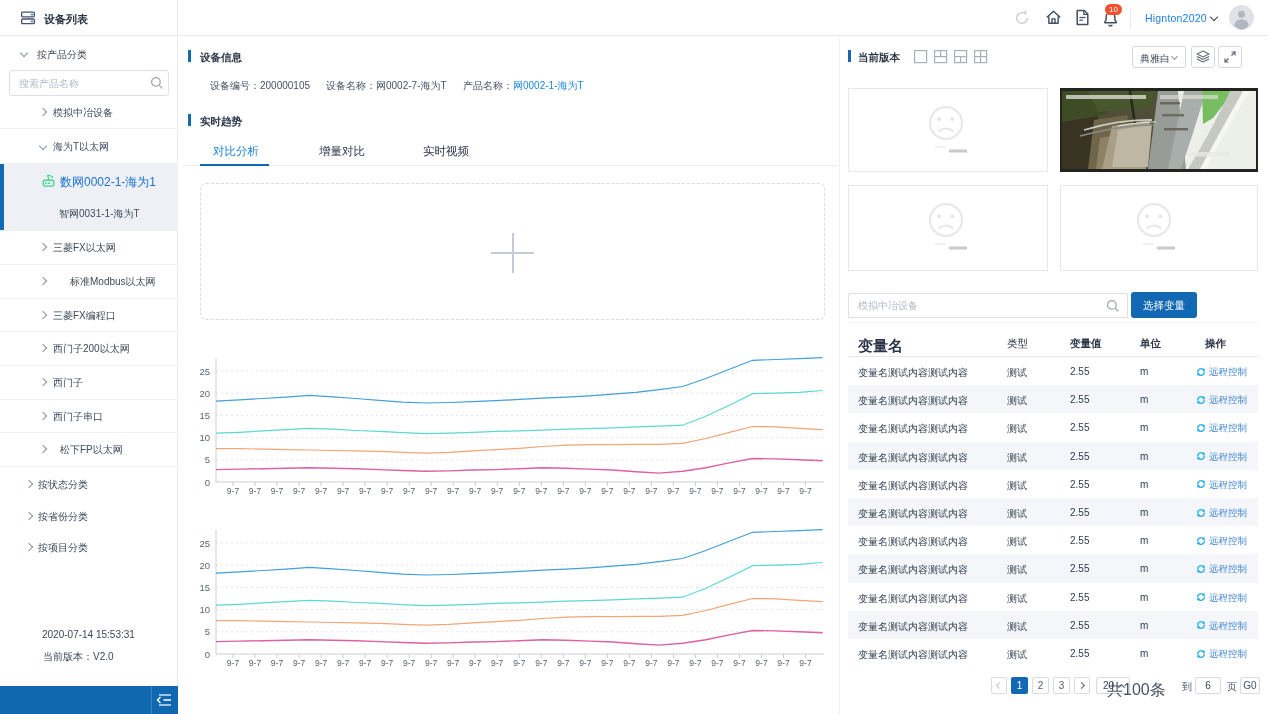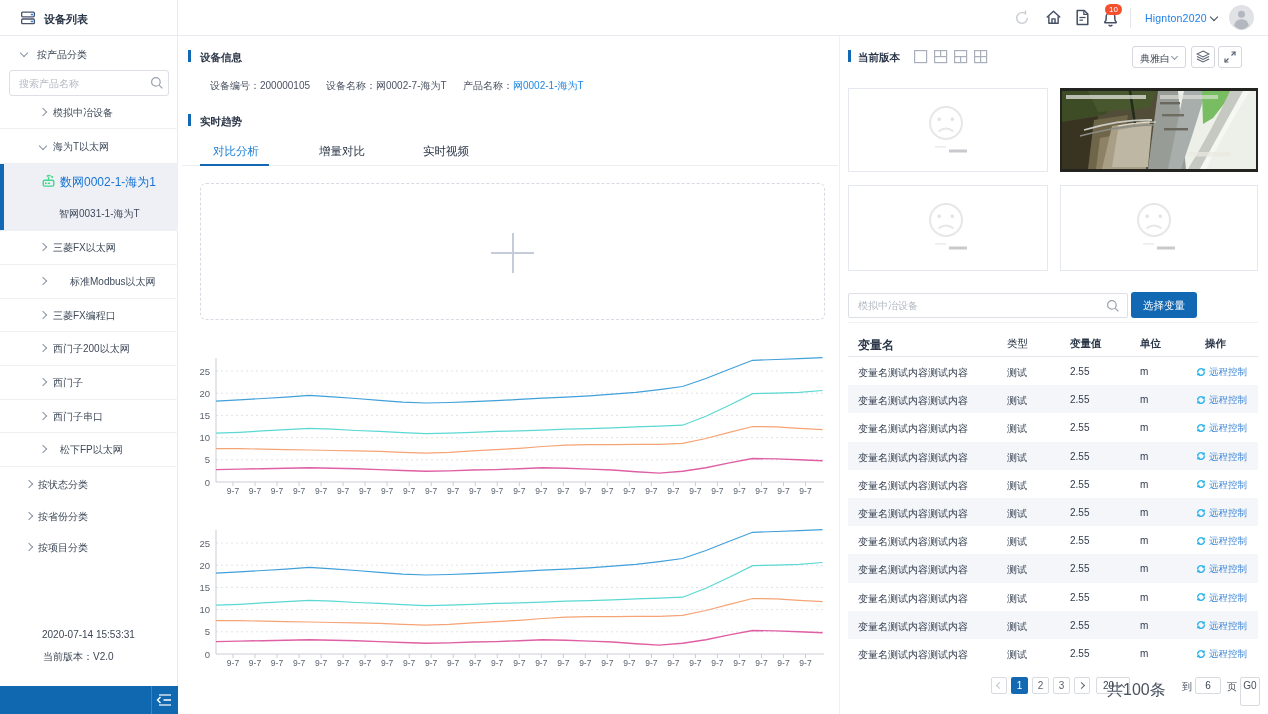--- a/index.html
+++ b/index.html
@@ -367,21 +367,21 @@
 <rect x="128" y="64" width="42" height="4.5" fill="#eaeae2" opacity="0.75"></rect>
 </svg>
 <div class="abs" style="left:848px;top:293px;width:280px;height:25px;border:1px solid #dcdfe6;border-radius:2px"></div>
 <div class="abs" style="left:858px;top:299px;font-size:10px;color:#b4bac4">模拟中冶设备</div>
 <svg class="abs" style="left:1106px;top:299px" width="14" height="14" viewBox="0 0 15 15">
     <circle cx="6.3" cy="6.3" r="4.6" fill="none" stroke="#9aa1ad" stroke-width="1.3"></circle>
     <line x1="9.8" y1="9.8" x2="13.2" y2="13.2" stroke="#9aa1ad" stroke-width="1.3"></line>
   </svg>
 <div class="abs" style="left:1131px;top:292px;width:66px;height:26px;background:#1268b3;border-radius:3px;color:#fff;font-size:10.5px;text-align:center;line-height:26px">选择变量</div>
 <div class="abs" style="left:848px;top:322px;width:410px;border-top:1px solid #f0f2f5"></div>
-<div class="abs" style="left:858px;top:337px;font-size:12px;font-weight:bold;color:#2b3648">变量名</div>
+<div class="abs" style="left:858px;top:337px;font-size:15px;font-weight:bold;color:#2b3648">变量名</div>
 <div class="abs" style="left:1007px;top:337px;font-size:10.5px;font-weight:normal;color:#2b3648">类型</div>
 <div class="abs" style="left:1070px;top:337px;font-size:10.5px;font-weight:bold;color:#2b3648">变量值</div>
 <div class="abs" style="left:1140px;top:337px;font-size:10.5px;font-weight:bold;color:#2b3648">单位</div>
 <div class="abs" style="left:1205px;top:337px;font-size:10.5px;font-weight:bold;color:#2b3648">操作</div>
 <div class="abs" style="left:848px;top:356px;width:410px;border-top:1px solid #e3e6ea"></div>
 <div class="abs" style="left:848px;top:357.0px;width:410px;height:28.2px;background:#fff"></div>
 <div class="abs" style="left:858px;top:366.0px;font-size:10px;color:#303c4c">变量名测试内容测试内容</div>
 <div class="abs" style="left:1007px;top:366.0px;font-size:10px;color:#303c4c">测试</div>
 <div class="abs" style="left:1070px;top:366.0px;font-size:10px;color:#303c4c">2.55</div>
 <div class="abs" style="left:1140px;top:366.0px;font-size:10px;color:#303c4c">m</div>
@@ -485,12 +485,12 @@
 <div class="abs" style="left:1032px;top:677px;width:17px;height:17px;border:1px solid #d8dbe0;border-radius:2px;color:#5a6270;font-size:10px;text-align:center;line-height:15px">2</div>
 <div class="abs" style="left:1053px;top:677px;width:17px;height:17px;border:1px solid #d8dbe0;border-radius:2px;color:#5a6270;font-size:10px;text-align:center;line-height:15px">3</div>
 <div class="abs" style="left:1074px;top:677px;width:16px;height:17px;border:1px solid #d8dbe0;border-radius:2px"></div>
 <span class="abs chev" style="left:1079px;top:683px;width:5px;height:5px;border-color:#5a6270;transform:rotate(-45deg)"></span>
 <div class="abs" style="left:1096px;top:677px;width:34px;height:17px;border:1px solid #d8dbe0;border-radius:2px;color:#3a4554;font-size:10px;line-height:15px;padding-left:6px">20</div>
 <span class="abs chev" style="left:1119px;top:685px;width:5px;height:5px;border-color:#5a6270;transform:rotate(-135deg)"></span>
 <div class="abs" style="left:1107px;top:680px;font-size:16px;color:#4a5362">共100条</div>
 <div class="abs" style="left:1182px;top:680px;font-size:10px;color:#4a5362">到</div>
 <div class="abs" style="left:1195px;top:677px;width:26px;height:17px;border:1px solid #d8dbe0;border-radius:2px;color:#3a4554;font-size:10px;text-align:center;line-height:15px">6</div>
 <div class="abs" style="left:1227px;top:680px;font-size:10px;color:#4a5362">页</div>
-<div class="abs" style="left:1240px;top:677px;width:20px;height:29px;border:1px solid #d8dbe0;border-radius:2px;color:#4a5362;font-size:10px;text-align:center;line-height:15px">G0</div>
+<div class="abs" style="left:1240px;top:677px;width:20px;height:17px;border:1px solid #d8dbe0;border-radius:2px;color:#4a5362;font-size:10px;text-align:center;line-height:15px">G0</div>
 </body></html>

